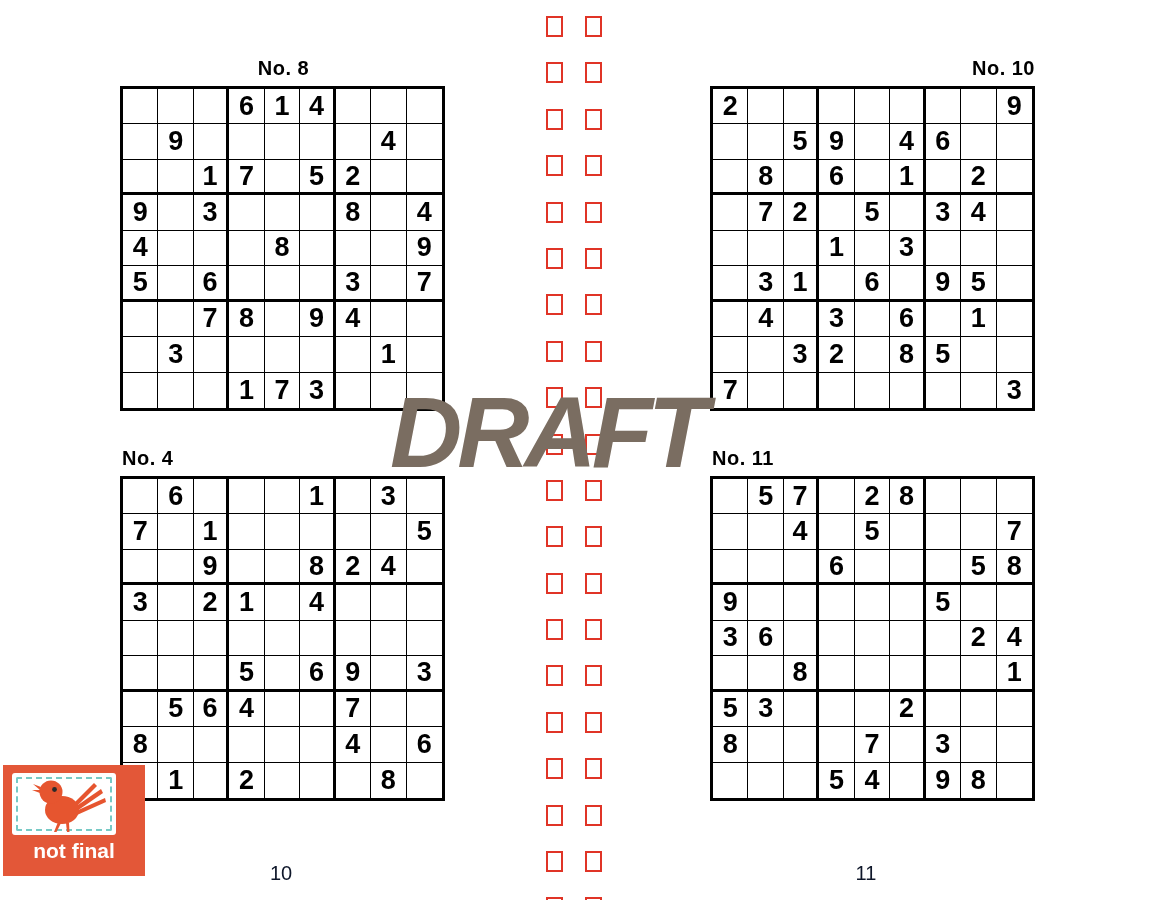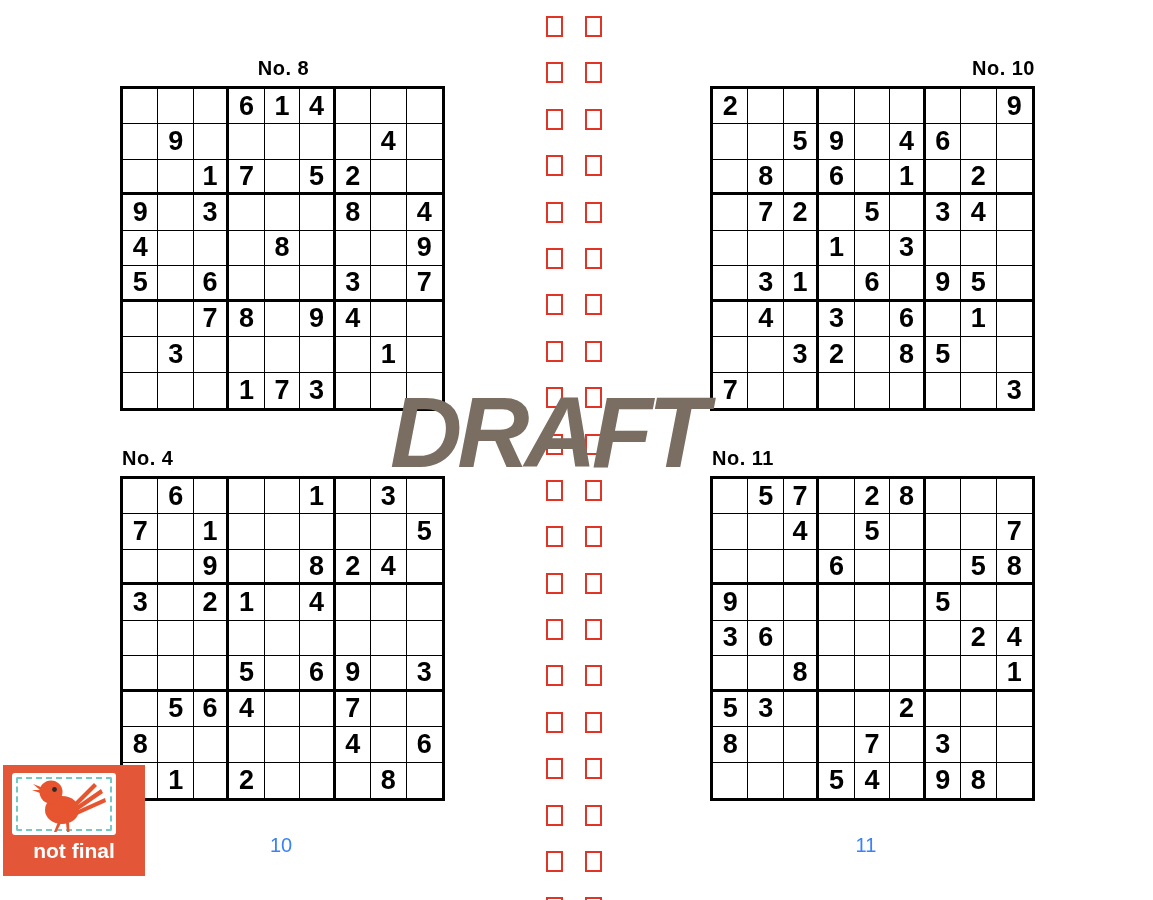--- a/index.html
+++ b/index.html
@@ -44,22 +44,22 @@
   .binding-col.right{left:585px;}
   
   .watermark{
     position:absolute;left:390px;top:382px;z-index:40;
     font-weight:bold;font-size:100px;line-height:1;
     letter-spacing:-5px;color:var(--watermark);
     user-select:none;white-space:nowrap;font-style:italic;
   }
   
   .page-number{
-    position:absolute;top:834px;width:100px;text-align:center;
-    font-size:20px;color:#3b82f6;z-index:5;
+    position:absolute;top:862px;width:100px;text-align:center;
+    font-size:20px;color:#0f172a;z-index:5;
   }
   .page-number.left{left:231px;}
   .page-number.right{left:816px;text-align:center;}
   
   .stamp{
     position:absolute;left:3px;top:765px;width:142px;height:111px;
     background:var(--stamp-background);z-index:50;
   }
   .stamp-panel{
     position:absolute;left:9px;top:8px;width:104px;height:62px;

